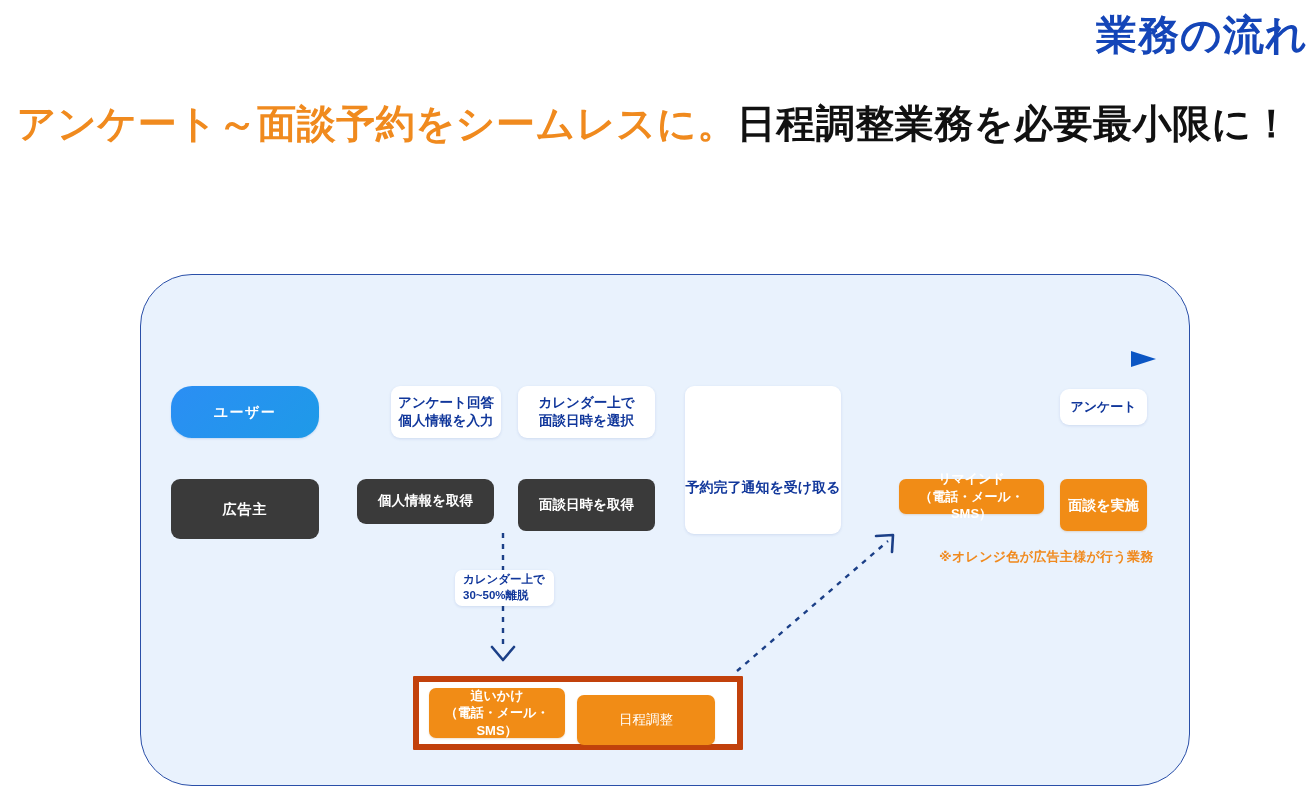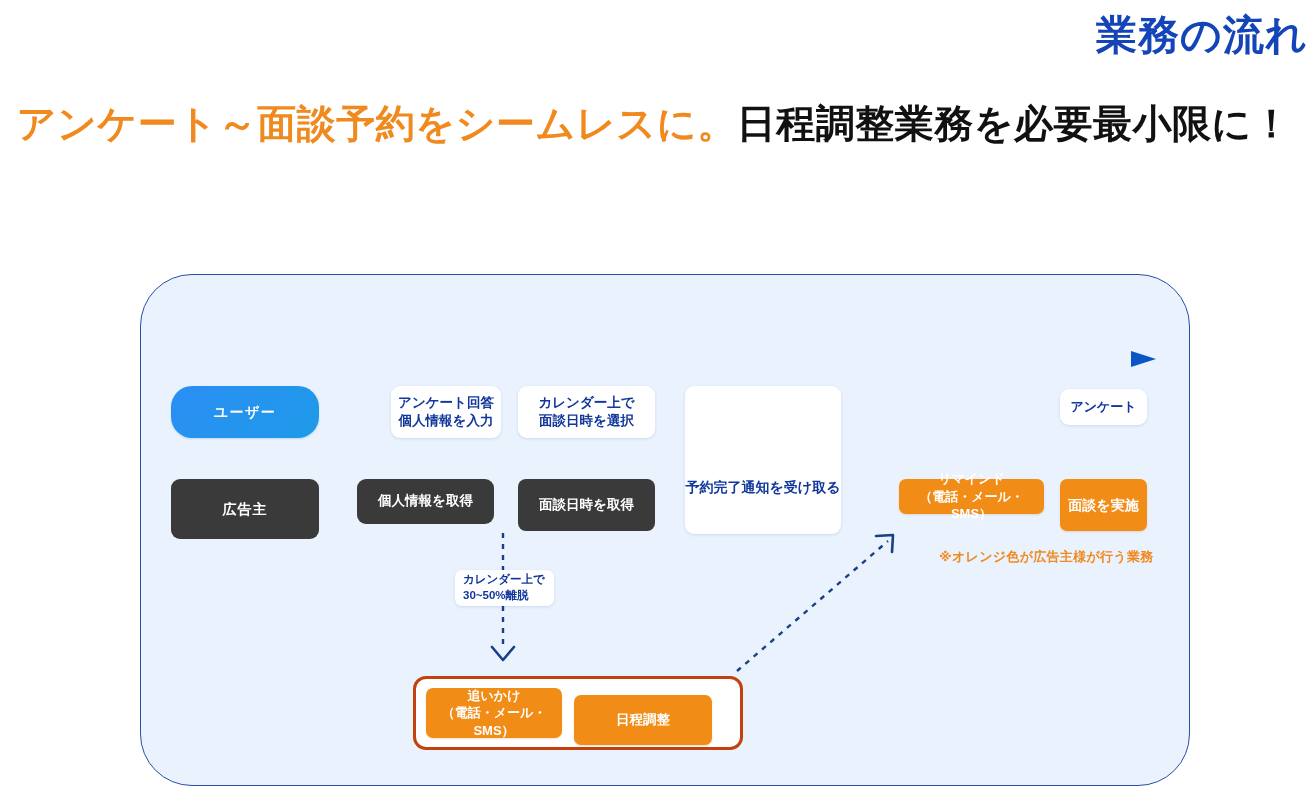--- a/index.html
+++ b/index.html
@@ -159,22 +159,22 @@
     width: 1308px; height: 804px;
     pointer-events: none;
   }
 
   
   .bottom-group {
     position: absolute;
     left: 413px; top: 676px;
     width: 330px; height: 74px;
     background: #ffffff;
-    border: 3px solid #c2410c;
-    border-radius: 13px;
+    border: 6px solid #c2410c;
+    border-radius: 1px;
     box-sizing: border-box;
     display: flex;
     align-items: center;
     gap: 12px;
     padding: 0 10px;
   }
   .bottom-group .node-orange {
     position: static;
     height: 50px;
     display: flex;
@@ -244,16 +244,16 @@
 <div class="node node-orange n-remind">リマインド
 （電話・メール・SMS）</div>
 <div class="node node-orange n-interview">面談を実施</div>
 
 <div class="dropoff-label">カレンダー上で
 30~50%離脱</div>
 
 <div class="bottom-group">
   <div class="node-orange bg-chase" style="white-space:pre-line;text-align:center;font-weight:700;line-height:1.35;">追いかけ
 （電話・メール・SMS）</div>
-  <div class="node-orange bg-schedule" style="white-space:pre-line;text-align:center;font-weight:700;line-height:1.35;margin-top:14px;">日程調整</div>
+  <div class="node-orange bg-schedule" style="white-space:pre-line;text-align:center;font-weight:400;line-height:1.35;margin-top:14px;">日程調整</div>
 </div>
 
 <div class="legend-note">※オレンジ色が広告主様が行う業務</div>
 
 </body></html>

